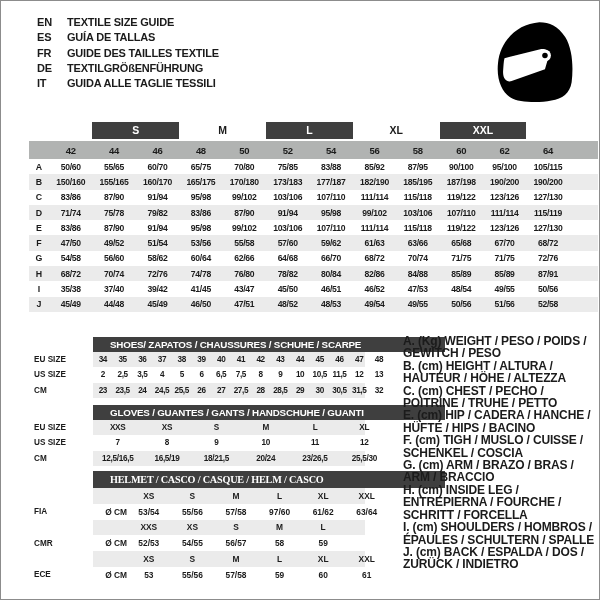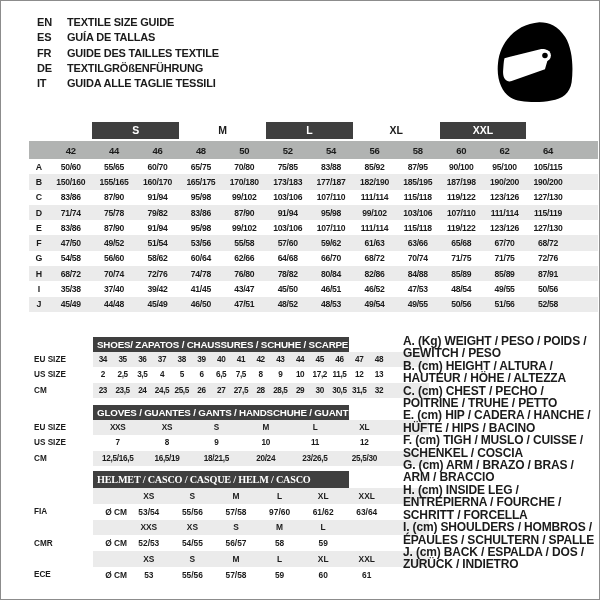--- a/index.html
+++ b/index.html
@@ -26,27 +26,27 @@
   .sizebox{width:86.8px;flex:none;text-align:center;font-weight:bold;font-size:10.5px;height:17px;line-height:17px;}
   .sizebox.dark{background:#3f3f3f;color:#ffffff;}
   .headrow{background:#b1b3b2;height:18px;}
   .headrow .tcell{font-size:9.5px;}
 
   
   .btable{position:absolute;left:30px;width:360px;}
   #shoes{top:336px;}
   #gloves{top:404px;}
   #helmet-tbl{top:470px;}
-  .bar{margin-left:62px;width:256px;height:15px;line-height:15px;background:#3f3f3f;color:#fff;
-    font-weight:bold;font-size:9.8px;padding-left:4px;box-sizing:border-box;letter-spacing:-0.2px;white-space:nowrap;overflow:hidden;}
+  .bar{margin-left:62px;width:352px;height:15px;line-height:15px;background:#3f3f3f;color:#fff;
+    font-weight:bold;font-size:9.8px;padding-left:17px;box-sizing:border-box;letter-spacing:-0.2px;white-space:nowrap;overflow:hidden;}
   #helmet-tbl .bar{height:17px;line-height:17px;font-size:10.2px;font-family:Liberation Serif, serif;}
   .brow{display:flex;height:15.3px;align-items:center;}
   #helmet-tbl .brow{height:15.8px;}
   .blabel{width:62px;flex:none;font-weight:bold;font-size:8.2px;padding-left:3px;box-sizing:border-box;}
-  .band{display:flex;width:336px;flex:none;height:100%;align-items:center;}
+  .band{display:flex;width:272px;flex:none;height:100%;align-items:center;}
   .band.stripe{background:#ebebeb;}
   .scell{width:19.73px;flex:none;text-align:center;font-weight:bold;font-size:8.2px;letter-spacing:-0.4px;white-space:nowrap;}
   .gcell{width:49.33px;flex:none;text-align:center;font-weight:bold;font-size:8.2px;letter-spacing:-0.3px;white-space:nowrap;}
   .hunit{width:34px;flex:none;font-weight:bold;font-size:8.4px;text-align:right;padding-left:2px;box-sizing:border-box;white-space:nowrap;}
   .hcell{width:43.6px;flex:none;text-align:center;font-weight:bold;font-size:8.4px;white-space:nowrap;}
 
   
   #legend{position:absolute;left:402px;top:334px;width:193px;}
   .legend-item{font-weight:bold;font-size:12px;line-height:12.4px;letter-spacing:-0.15px;}
 </style>
@@ -301,21 +301,21 @@
           <span class="scell">2,5</span>
           <span class="scell">3,5</span>
           <span class="scell">4</span>
           <span class="scell">5</span>
           <span class="scell">6</span>
           <span class="scell">6,5</span>
           <span class="scell">7,5</span>
           <span class="scell">8</span>
           <span class="scell">9</span>
           <span class="scell">10</span>
-          <span class="scell">17,2</span>
+          <span class="scell">10,5</span>
           <span class="scell">11,5</span>
           <span class="scell">12</span>
           <span class="scell">13</span>
         </div>
       </div>
       <div class="brow">
         <span class="blabel">CM</span>
         <div class="band stripe">
           <span class="scell">23</span>
           <span class="scell">23,5</span>

